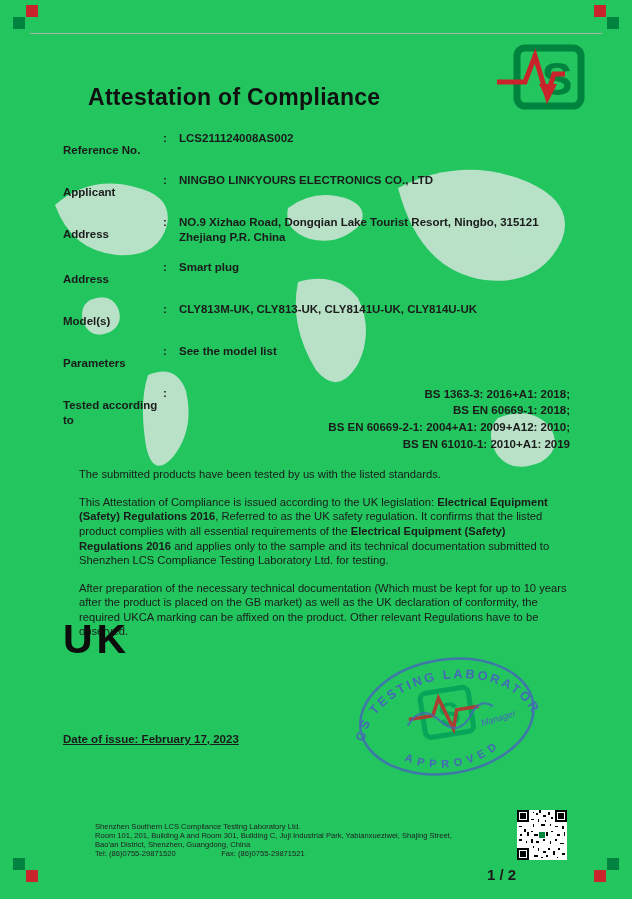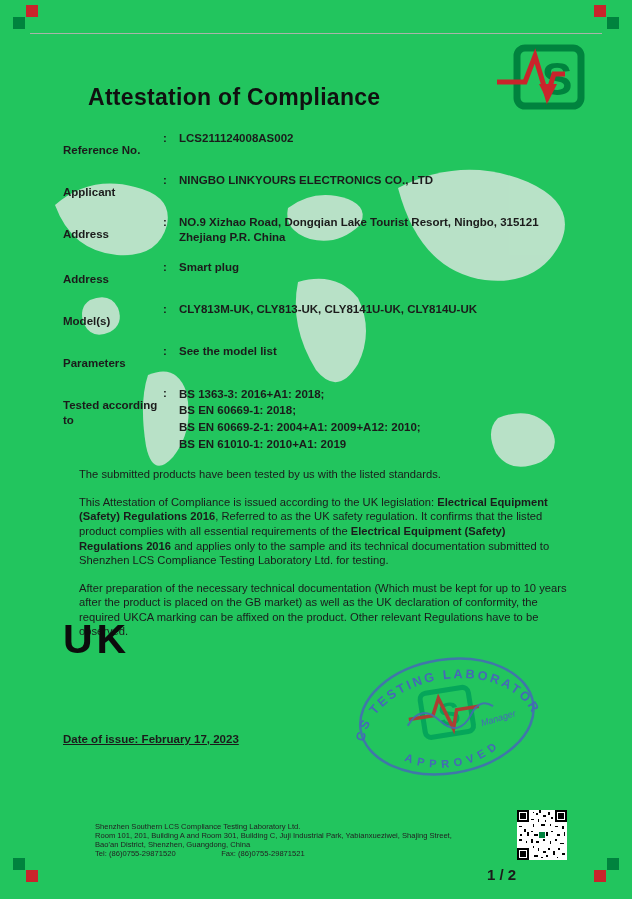--- a/index.html
+++ b/index.html
@@ -19,21 +19,21 @@
   
   .title{position:absolute;left:88px;top:84px;font-size:23px;font-weight:bold;letter-spacing:.3px;color:#101010;z-index:2;}
   
   .lcs-logo{position:absolute;left:497px;top:42px;width:96px;height:70px;z-index:2;}
   
   .content{position:absolute;left:63px;top:131px;right:62px;z-index:2;}
   .field-row{display:flex;margin-bottom:15px;font-size:11.5px;font-weight:bold;line-height:1.3;}
   .field-label{width:100px;flex:0 0 100px;margin-top:12px;}
   .field-colon{width:16px;flex:0 0 16px;}
   .field-value{flex:1;}
-  .std-line{line-height:1.45;}
+  .std-line{line-height:1.45;text-align:right;}
   .para{font-size:11.2px;font-weight:normal;line-height:1.3;margin:0 0 13px 16px;}
   .para strong{font-weight:bold;}
   
   .ukca{position:absolute;left:63px;top:592px;z-index:2;font-weight:bold;font-size:41px;line-height:.84;letter-spacing:4px;color:#0c0c0c;margin-top:30px;}
   
   .date-line{position:absolute;left:63px;top:733px;font-size:11.5px;font-weight:bold;z-index:3;text-decoration:underline;}
   
   .stamp{position:absolute;left:348px;top:648px;width:198px;height:138px;transform:rotate(-9deg);z-index:2;opacity:.9;}
   
   .footer{position:absolute;left:95px;top:823px;font-size:7.6px;line-height:1.18;color:#222;z-index:2;}

